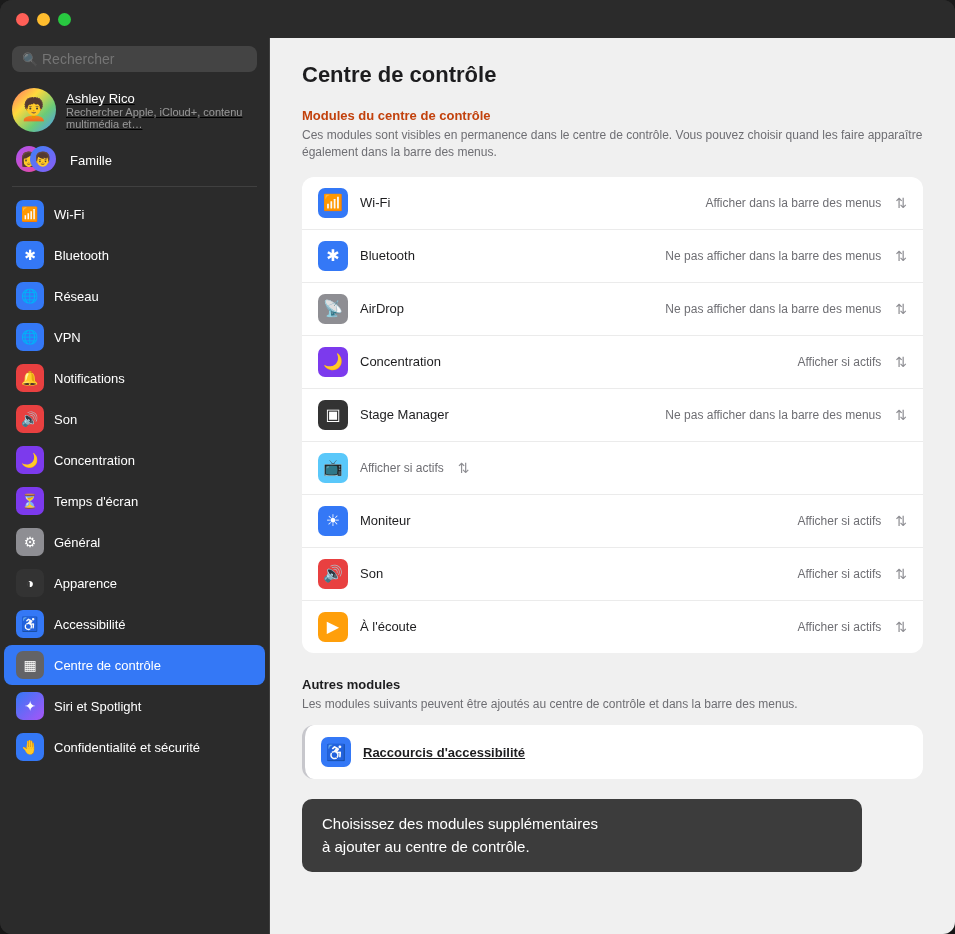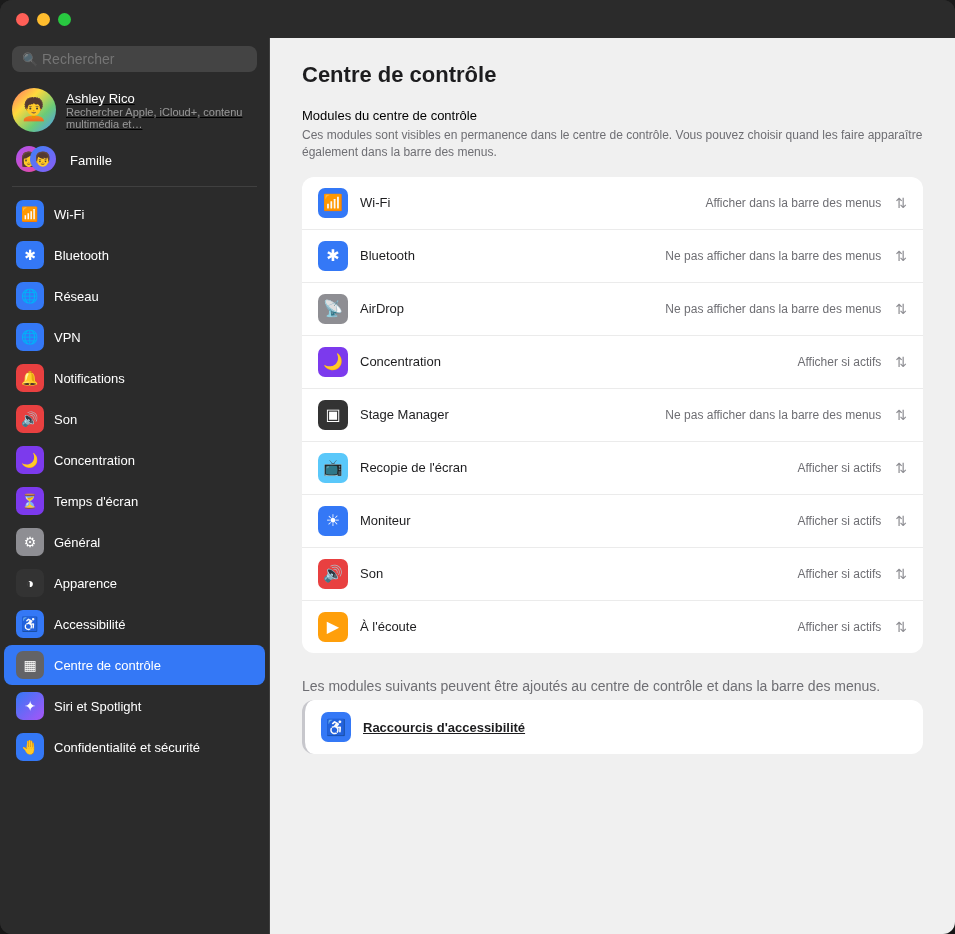--- a/index.html
+++ b/index.html
@@ -194,22 +194,22 @@
       padding: 24px 32px;
     }
     .page-title {
       font-size: 22px;
       font-weight: 600;
       color: #1d1d1f;
       margin-bottom: 20px;
     }
     .section-header {
       font-size: 13px;
-      font-weight: 400;
-      color: #000000;
+      font-weight: 700;
+      color: #c2410c;
       margin-bottom: 4px;
     }
     .section-desc {
       font-size: 12px;
       color: #6e6e73;
       margin-bottom: 16px;
       line-height: 1.4;
     }
     .module-list {
       background: #fff;
@@ -255,23 +255,23 @@
     .autres-section {
       margin-bottom: 20px;
     }
     .autres-header {
       font-size: 13px;
       font-weight: 700;
       color: #1d1d1f;
       margin-bottom: 4px;
     }
     .autres-desc {
-      font-size: 14px;
+      font-size: 12px;
       color: #6e6e73;
-      margin-bottom: 4px;
+      margin-bottom: 13px;
       line-height: 1.4;
     }
     .autres-list {
       background: #fff;
       border-radius: 12px;
       overflow: hidden;
       border-left: 3px solid #c7c7cc;
     }
     .autres-row {
       display: flex;
@@ -444,21 +444,20 @@
           <div class="module-row">
     <div class="module-icon" style="background:#333; color:#fff;">▣</div>
     <span class="module-name">Stage Manager</span>
     <div class="module-control">
       <span>Ne pas afficher dans la barre des menus</span>
       <span class="stepper-icon">⇅</span>
     </div>
   </div>
           <div class="module-row">
     <div class="module-icon" style="background:#5ac8fa; color:#fff;">📺</div>
-    <span class="module-name">Recopie de l'écran</span>
     <div class="module-control">
       <span>Afficher si actifs</span>
       <span class="stepper-icon">⇅</span>
     </div>
   </div>
           <div class="module-row">
     <div class="module-icon" style="background:#3478f6; color:#fff;">☀</div>
     <span class="module-name">Moniteur</span>
     <div class="module-control">
       <span>Afficher si actifs</span>
@@ -477,24 +476,27 @@
     <div class="module-icon" style="background:#ff9f0a; color:#fff;">▶</div>
     <span class="module-name">À l'écoute</span>
     <div class="module-control">
       <span>Afficher si actifs</span>
       <span class="stepper-icon">⇅</span>
     </div>
   </div>
         </div>
 
       <div class="autres-section">
+        <div class="autres-header">Autres modules</div>
         <div class="autres-desc">Les modules suivants peuvent être ajoutés au centre de contrôle et dans la barre des menus.</div>
         <div class="autres-list" id="autres-list">
             <div class="autres-row">
     <div class="module-icon" style="background:#3478f6; color:#fff;">♿</div>
     <span class="autres-row-name">Raccourcis d'accessibilité</span>
   </div>
           </div>
       </div>
 
+      <div class="tooltip-box" id="tooltip-text" style="white-space: pre-line;">Choisissez des modules supplémentaires
+à ajouter au centre de contrôle.</div>
     </div>
   </div>
 </div>
 
 </body></html>

